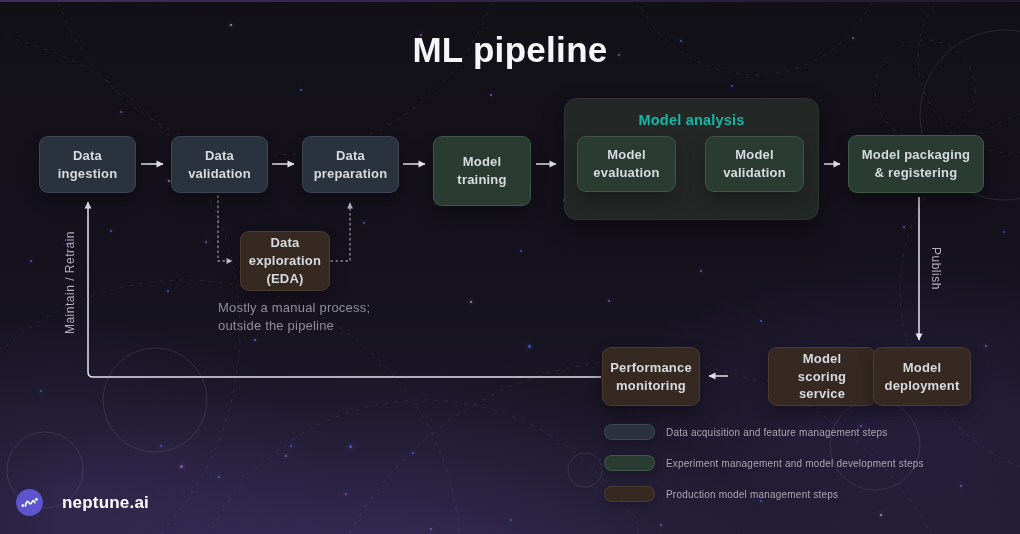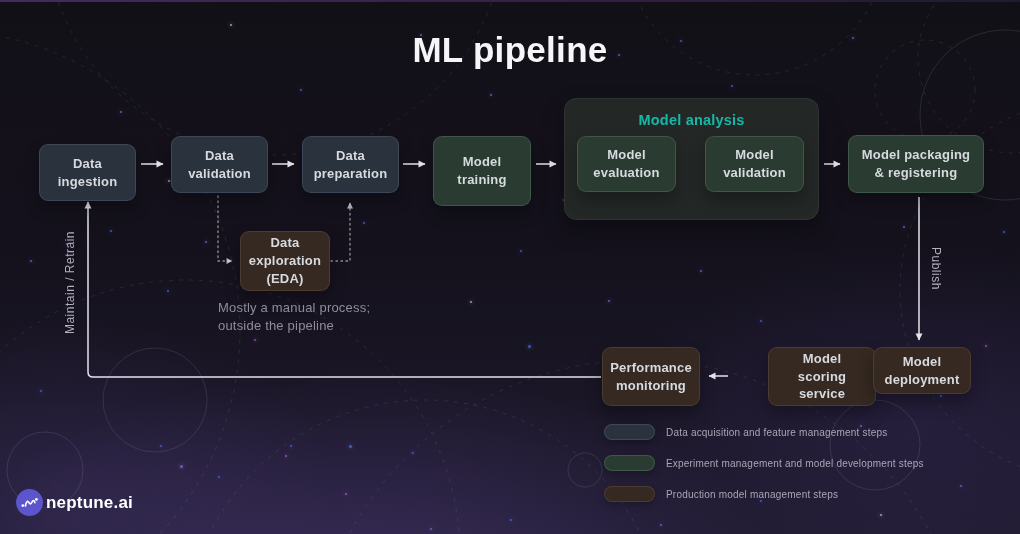--- a/index.html
+++ b/index.html
@@ -27,51 +27,51 @@
   .page-title { position:absolute; top:30px; left:0; right:0; margin:0; text-align:center;
     font-size:35px; font-weight:700; letter-spacing:0.3px; color:var(--title_text,#f6f6f8); }
 
   .node { position:absolute; display:flex; align-items:center; justify-content:center; text-align:center;
     border-radius:9px; font-weight:700; font-size:13px; line-height:1.38; letter-spacing:0.2px;
     color:var(--box_text,#d7dadf); padding:4px 8px; box-shadow:0 8px 16px rgba(0,0,0,0.30); }
   .cat-data  { background:var(--box_data,#2a323d);       border:1px solid rgba(165,185,215,0.16); }
   .cat-model { background:var(--box_model,#2a3b31);      border:1px solid rgba(165,210,180,0.18); }
   .cat-prod  { background:var(--box_production,#352921); border:1px solid rgba(215,180,150,0.14); }
 
-  #n-ingestion   { left:39px;  top:144px; width:97px;  height:57px; }
+  #n-ingestion   { left:39px;  top:136px; width:97px;  height:57px; }
   #n-validation  { left:171px; top:136px; width:97px;  height:57px; }
   #n-preparation { left:302px; top:136px; width:97px;  height:57px; }
   #n-training    { left:433px; top:136px; width:98px;  height:70px; }
   #n-evaluation  { left:577px; top:136px; width:99px;  height:56px; }
   #n-mvalidation { left:705px; top:136px; width:99px;  height:56px; }
   #n-packaging   { left:848px; top:135px; width:136px; height:58px; }
   #n-eda         { left:240px; top:231px; width:90px;  height:60px; padding:3px 6px; }
   #n-perf        { left:602px; top:347px; width:98px;  height:59px; }
   #n-scoring     { left:733px; top:347px; width:108px; height:59px;margin-left:35px; }
-  #n-deployment  { left:873px; top:347px; width:98px;  height:47px; }
+  #n-deployment  { left:873px; top:347px; width:98px;  height:59px; }
 
   .group { position:absolute; left:564px; top:98px; width:255px; height:122px;
     background:var(--group_bg,#232826); border:1px solid rgba(255,255,255,0.055);
     border-radius:13px; box-shadow:0 10px 22px rgba(0,0,0,0.35); }
   .group-title { position:absolute; top:13px; left:0; right:0; text-align:center;
     font-weight:700; font-size:14.5px; color:#14b8a6; letter-spacing:0.2px; }
 
   .note { position:absolute; left:218px; top:299px; font-size:13px; line-height:1.42; font-weight:500;
     color:var(--muted_text,#8f8c9b); white-space:pre-line; letter-spacing:0.2px; }
 
   .vlabel { position:absolute; font-size:12px; color:#b3b0bc; letter-spacing:0.5px; }
   #maintain-label { left:63px;  top:231px; writing-mode:vertical-rl; transform:rotate(180deg); }
   #publish-label  { left:929px; top:247px; writing-mode:vertical-rl; }
 
   .legend { position:absolute; left:604px; top:424px; }
   .legend-row { display:flex; align-items:center; height:16px; margin-bottom:15px; }
   .swatch { width:51px; height:16px; border-radius:8px; margin-right:11px; box-shadow:0 3px 7px rgba(0,0,0,0.25); }
   .legend-label { font-size:10px; color:#a9a6b4; letter-spacing:0.2px; }
 
-  .brand { position:absolute; left:16px; top:489px; display:flex; align-items:center; gap:3px; }
+  .brand { position:absolute; left:16px; top:489px; display:flex; align-items:center; gap:19px; }
   .brand-mark { width:27px; height:27px; border-radius:50%; background:var(--brand_circle,#5d55cd);
     display:flex; align-items:center; justify-content:center; }
   .brand-name { font-size:17px; font-weight:700; color:#ffffff; letter-spacing:0.2px; }
 </style>
 </head>
 <body>
 
 <div class="canvas">
 
   <svg class="layer" aria-hidden="true">

